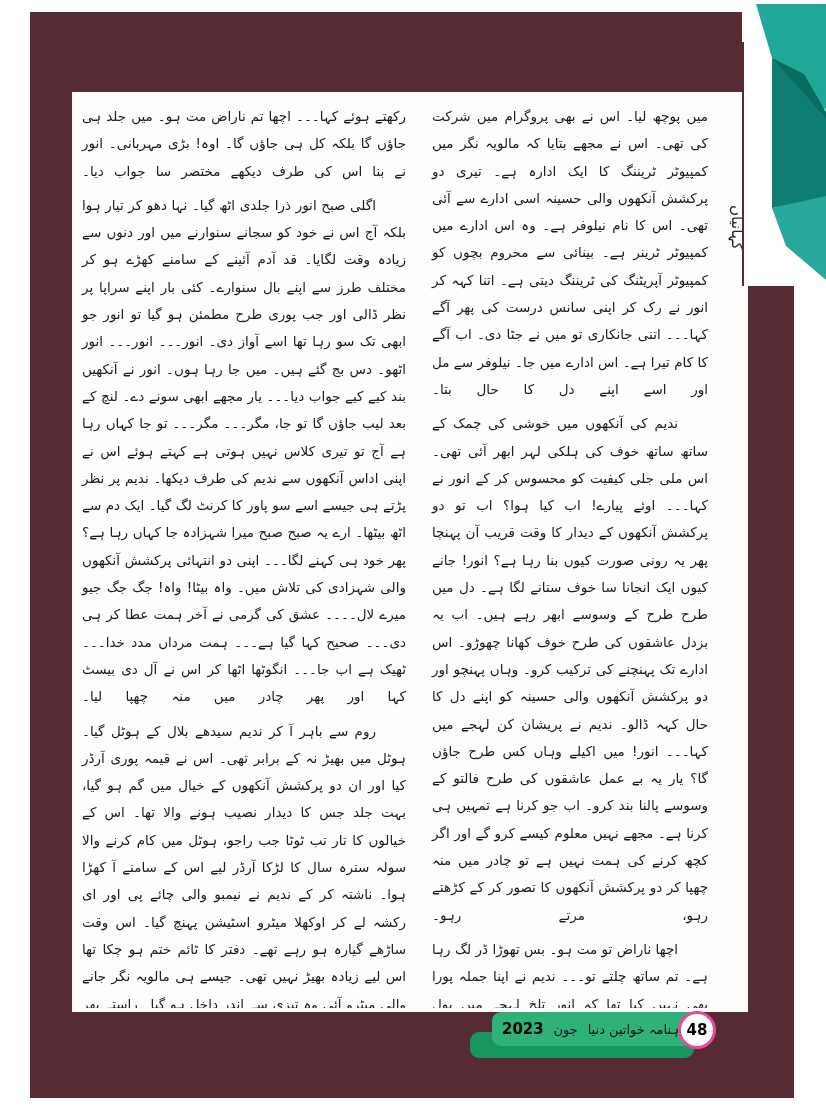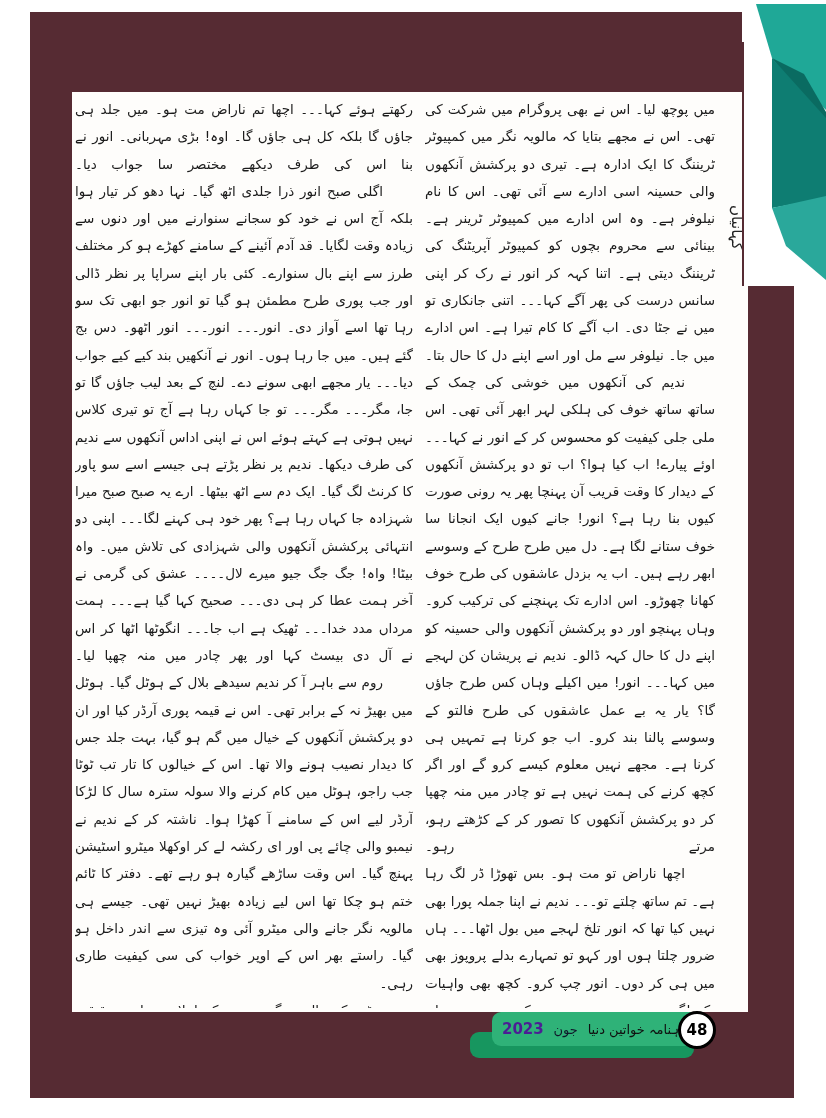--- a/index.html
+++ b/index.html
@@ -20,21 +20,21 @@
   }
   
   .text-area{
     position:absolute;left:75px;top:96px;width:640px;height:912px;
     direction:rtl;display:flex;gap:12px;overflow:hidden;
   }
   .col{overflow:hidden;color:#1b1b1b;}
   .col-right{width:290px;height:912px;}
   .col-left{width:338px;height:912px;}
   .col p{
-    margin:0;font-size:13.5px;line-height:27.3px;
+    margin:7px;font-size:13.5px;line-height:27.3px;
     text-align:justify;text-align-last:justify;
   }
   .col p.indent{text-indent:30px;}
   
   .side-label{
     position:absolute;left:714px;top:120px;width:32px;height:130px;
     writing-mode:vertical-rl;direction:rtl;
     font-size:15px;color:#222;letter-spacing:1px;
   }
   
@@ -52,24 +52,24 @@
     background:#17965f;border-radius:9px;
   }
   .footer-bar{
     position:absolute;left:492px;top:1012px;width:212px;height:34px;
     background:#2fb278;border-radius:9px;
     direction:rtl;display:flex;align-items:center;justify-content:space-between;
     padding:0 14px 0 10px;box-sizing:border-box;
   }
   .footer-bar .mag{font-size:13px;color:#101010;}
   .footer-bar .month{font-size:13px;color:#0f172a;}
-  .footer-bar .year{font-size:15px;font-weight:bold;color:#4c1d95;direction:ltr;}
+  .footer-bar .year{font-size:15px;font-weight:bold;color:#000000;direction:ltr;}
   .page-badge{
     position:absolute;left:678px;top:1011px;width:38px;height:38px;
-    background:#ffffff;border:3px solid #000000;border-radius:50%;
+    background:#ffffff;border:3px solid #ec4899;border-radius:50%;
     box-sizing:border-box;display:flex;align-items:center;justify-content:center;
     font-size:15px;font-weight:bold;color:#000;
   }
 </style>
 </head>
 <body>
 
 <div class="frame"></div>
 
 <div class="paper"></div>

